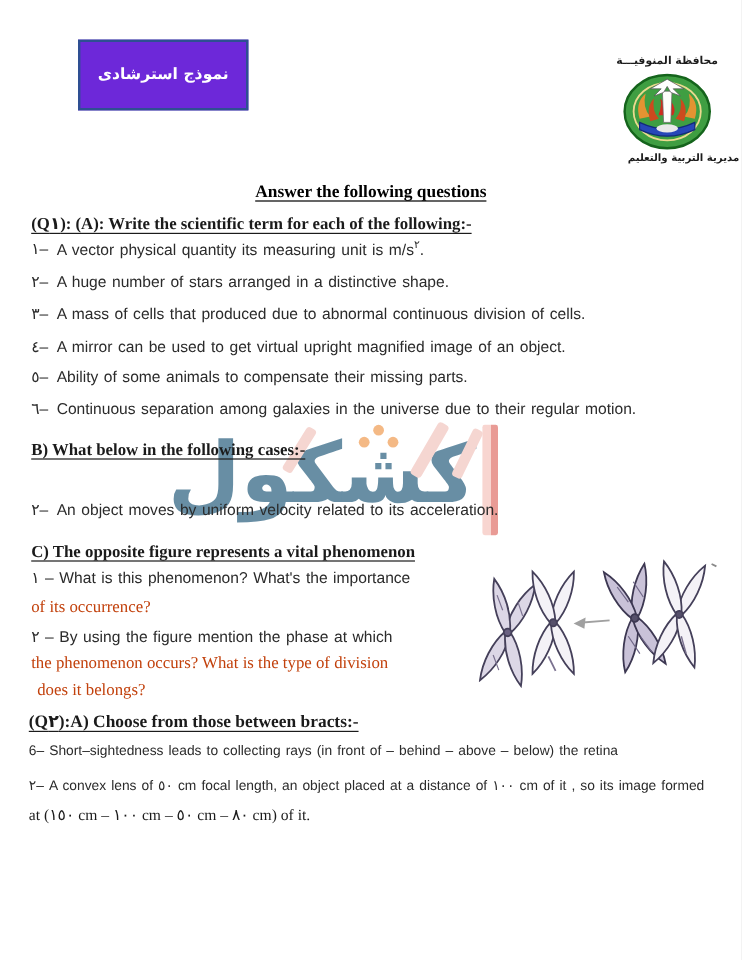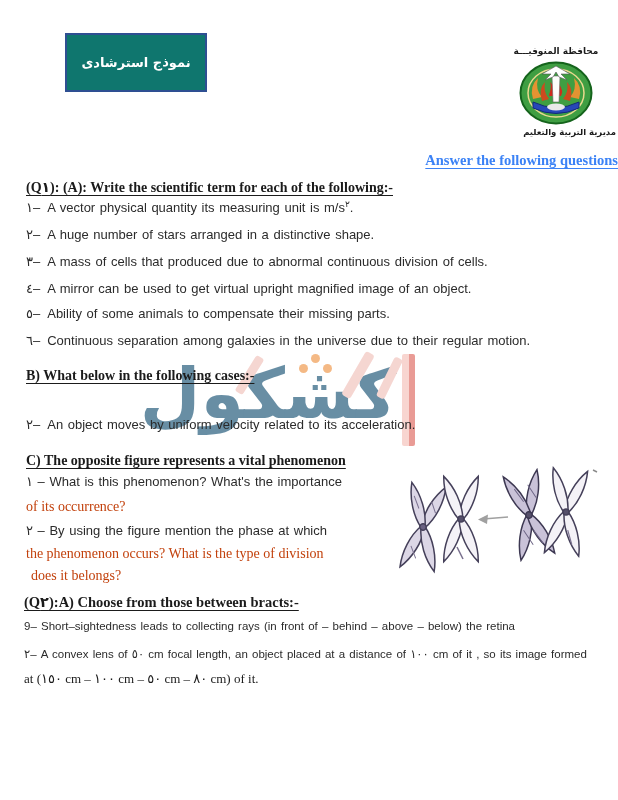--- a/index.html
+++ b/index.html
@@ -9,36 +9,36 @@
     font-family:"Liberation Sans","DejaVu Sans",sans-serif;
   }
   .abs{position:absolute;z-index:2;}
   .serif{font-family:"Liberation Serif","DejaVu Serif","DejaVu Sans",serif;}
   .sans{font-family:"Liberation Sans","DejaVu Sans",sans-serif;}
   .arabic{font-family:"DejaVu Sans",sans-serif;direction:rtl;}
 
   
   .badge{
     left:65px;top:33px;width:142px;height:59px;
-    background:#0f766e;border:2px solid #2e4f92;box-sizing:border-box;
+    background:#6d28d9;border:2px solid #2e4f92;box-sizing:border-box;
     display:flex;align-items:center;justify-content:center;
     color:#ffffff;font-weight:bold;font-size:13px;
   }
 
   
   .org-top{left:500px;top:46px;width:112px;text-align:center;
     font-size:9px;font-weight:bold;color:#1c1c1c;}
   .org-bottom{left:498px;top:127px;width:118px;text-align:right;
     font-size:8.5px;font-weight:bold;color:#1c1c1c;}
   .logo{left:519px;top:61px;width:74px;height:64px;}
 
   
   .title{
-    left:0;right:0;top:152px;text-align:right;
-    font-size:14.5px;font-weight:bold;color:#3b82f6;
+    left:0;right:0;top:152px;text-align:center;
+    font-size:14.5px;font-weight:bold;color:#000000;
     text-decoration:underline;text-underline-offset:3px;
   }
   .h-under{
     left:26px;font-size:14px;font-weight:bold;color:#1b1b1b;
     text-decoration:underline;text-underline-offset:3px;white-space:nowrap;
   }
   .item{left:26px;font-size:13px;color:#2b2b2b;white-space:nowrap;word-spacing:1px;}
   .item .num{margin-right:7px;}
   .c-serif{left:26px;font-size:14px;color:#c2410c;white-space:nowrap;}
   .q2item{left:24px;font-size:11.5px;color:#2b2b2b;white-space:nowrap;word-spacing:1px;}
@@ -147,17 +147,17 @@
     <g transform="translate(189,57) rotate(4)" stroke="#45405a" stroke-width="1.5" fill="#f4f2f7">
       <use href="#arm" transform="rotate(24)"></use>
       <use href="#arm" transform="rotate(-20)"></use>
       <circle cx="0" cy="0" r="3" fill="#56506b"></circle>
       <path d="M3,18 L8,32" stroke="#7a718f" stroke-width="1.2" fill="none"></path>
     </g>
     <path d="M216,15 l4,2" stroke="#8a8a8a" stroke-width="1.5"></path>
   </svg>
 
   <div class="abs h-under serif" style="top:594px;left:24px;font-size:14.5px">(Q٢):A) Choose from those between bracts:-</div>
-  <div class="abs q2item sans" style="top:620px">9– Short–sightedness leads to collecting rays (in front of – behind – above – below) the retina</div>
+  <div class="abs q2item sans" style="top:620px">6– Short–sightedness leads to collecting rays (in front of – behind – above – below) the retina</div>
   <div class="abs q2item sans" style="top:647px">٢– A convex lens of ٥٠ cm focal length, an object placed at a distance of ١٠٠ cm of it , so its image formed</div>
   <div class="abs q2serif serif" style="top:671px">at (١٥٠ cm – ١٠٠ cm – ٥٠ cm – ٨٠ cm) of it.</div>
 
 </div>
 
 </body></html>

